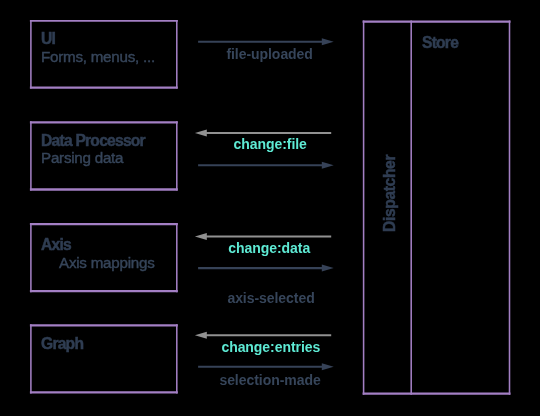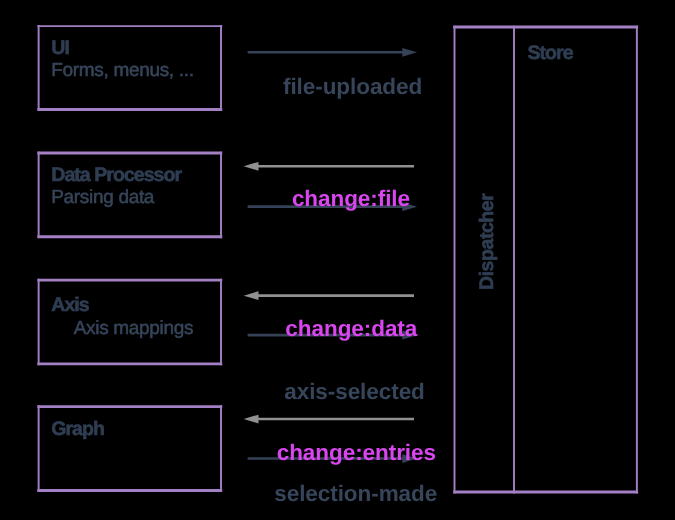--- a/index.html
+++ b/index.html
@@ -13,24 +13,24 @@
   svg#strokes line.v{stroke-width:1.55;}
   svg#strokes line.hthin{stroke-width:1.6;}
 
   .btitle{position:absolute;font-weight:bold;font-size:15.6px;line-height:16px;
           color:#2f3d52;letter-spacing:-0.75px;white-space:nowrap;
           -webkit-text-stroke:0.5px #2f3d52;}
   .bsub{position:absolute;font-size:15.2px;line-height:16px;color:#36455a;
         letter-spacing:-0.25px;white-space:nowrap;
         -webkit-text-stroke:0.42px #36455a;}
 
-  .lbl{position:absolute;font-size:18px;font-weight:bold;white-space:nowrap;
-       line-height:13px;letter-spacing:-0.05px;margin-top:15px;}
+  .lbl{position:absolute;font-size:14px;font-weight:bold;white-space:nowrap;
+       line-height:13px;letter-spacing:-0.05px;}
   .lbl.blue{color:#36455a;}
-  .lbl.gray{color:#d946ef;}
+  .lbl.gray{color:#5eead4;}
 
   #dispatcher-label{position:absolute;font-weight:bold;font-size:15.6px;
        line-height:16px;letter-spacing:-0.35px;
        color:#2f3d52;white-space:nowrap;transform-origin:0 0;
        -webkit-text-stroke:0.5px #2f3d52;
        transform:rotate(-90deg);}
 
   svg#arrows{position:absolute;left:0;top:0;width:540px;height:416px;overflow:visible;}
 </style>
 </head>

